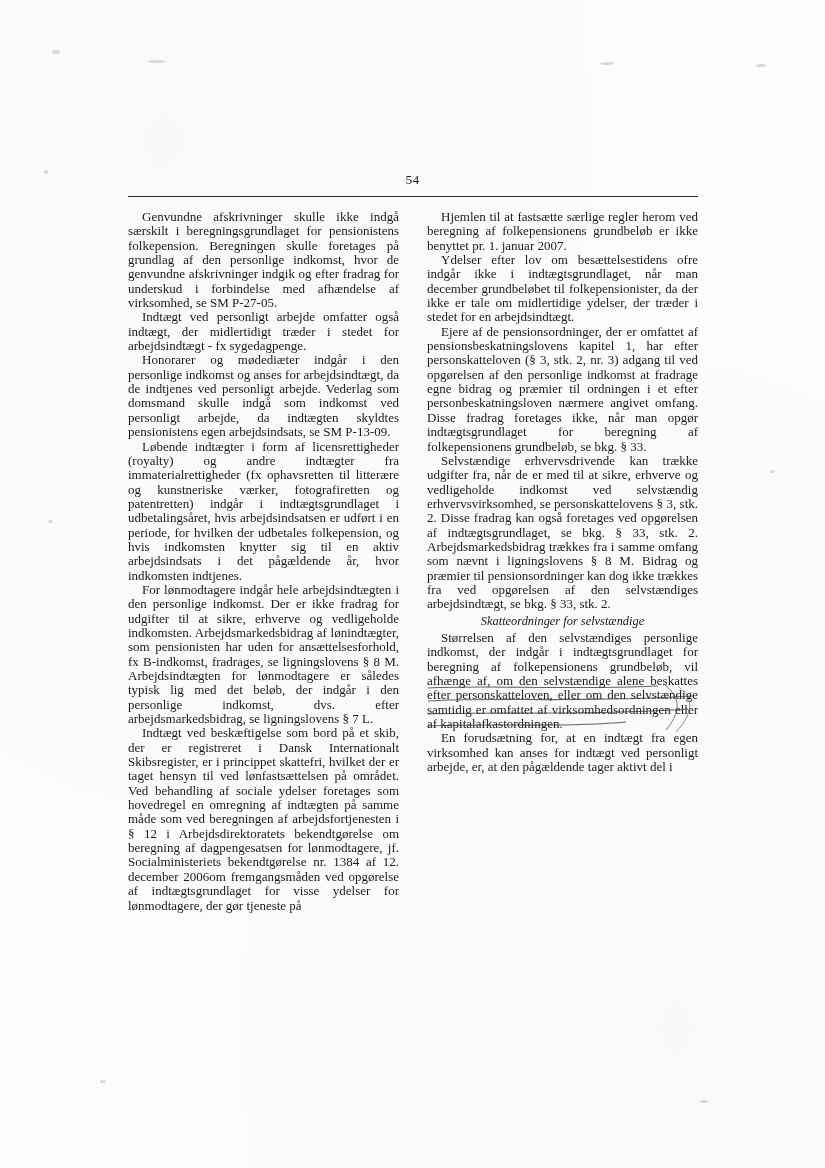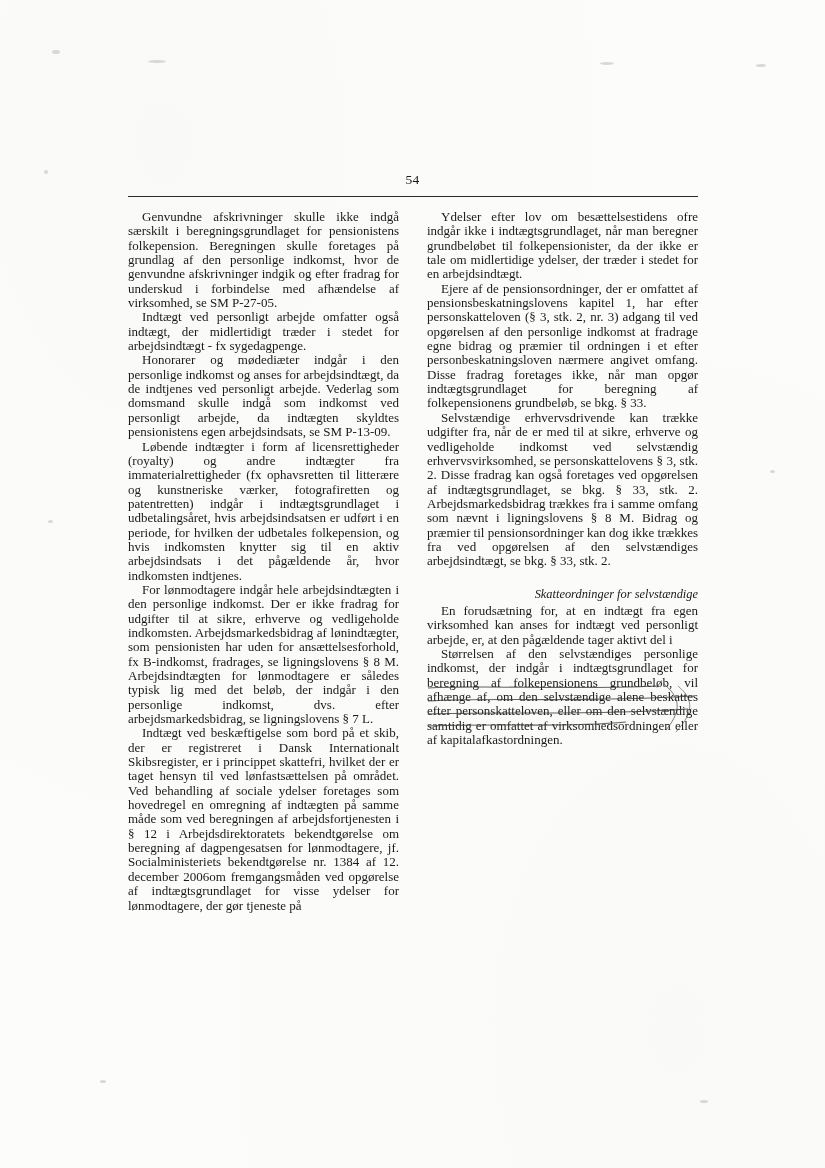--- a/index.html
+++ b/index.html
@@ -63,24 +63,24 @@
     margin: 0;
     font-size: 13px;
     line-height: 14.35px;
     text-align: justify;
     text-justify: inter-word;
     hyphens: manual;
   }
   p.ind { text-indent: 14px; }
   p.noind { text-indent: 0; }
   .section-head {
-    margin: 18px 0 3px 0;
+    margin: 2px 0 3px 0;
     font-size: 12.4px;
     font-style: italic;
-    text-align: right;
+    text-align: center;
     line-height: 14.35px;
   }
   .num { font-weight: bold; }
   .marked-overlay {
     position: absolute;
     left: 126px;
     top: 684px;
     width: 288px;
     height: 50px;
     pointer-events: none;
@@ -106,29 +106,30 @@
     <div class="col">
       <p class="ind">Genvundne afskrivninger skulle ikke indgå særskilt i beregningsgrundlaget for pensionistens folkepension. Beregningen skulle foretages på grundlag af den personlige indkomst, hvor de genvundne afskrivninger indgik og efter fradrag for underskud i forbindelse med afhændelse af virksomhed, se SM P-27-05.</p>
       <p class="ind">Indtægt ved personligt arbejde omfatter også indtægt, der midlertidigt træder i stedet for arbejdsindtægt - fx sygedagpenge.</p>
       <p class="ind">Honorarer og mødediæter indgår i den personlige indkomst og anses for arbejdsindtægt, da de indtjenes ved personligt arbejde. Vederlag som domsmand skulle indgå som indkomst ved personligt arbejde, da indtægten skyldtes pensionistens egen arbejdsindsats, se SM P-13-09.</p>
       <p class="ind">Løbende indtægter i form af licensrettigheder (royalty) og andre indtægter fra immaterialrettigheder (fx ophavsretten til litterære og kunstneriske værker, fotografiretten og patentretten) indgår i indtægtsgrundlaget i udbetalingsåret, hvis arbejdsindsatsen er udført i en periode, for hvilken der udbetales folkepension, og hvis indkomsten knytter sig til en aktiv arbejdsindsats i det pågældende år, hvor indkomsten indtjenes.</p>
       <p class="ind">For lønmodtagere indgår hele arbejdsindtægten i den personlige indkomst. Der er ikke fradrag for udgifter til at sikre, erhverve og vedligeholde indkomsten. Arbejdsmarkedsbidrag af lønindtægter, som pensionisten har uden for ansættelsesforhold, fx B-indkomst, fradrages, se ligningslovens § 8 M. Arbejdsindtægten for lønmodtagere er således typisk lig med det beløb, der indgår i den personlige indkomst, dvs. efter arbejdsmarkedsbidrag, se ligningslovens § 7 L.</p>
       <p class="ind">Indtægt ved beskæftigelse som bord på et skib, der er registreret i Dansk Internationalt Skibsregister, er i princippet skattefri, hvilket der er taget hensyn til ved lønfastsættelsen på området. Ved behandling af sociale ydelser foretages som hovedregel en omregning af indtægten på samme måde som ved beregningen af arbejdsfortjenesten i § 12 i Arbejdsdirektoratets bekendtgørelse om beregning af dagpengesatsen for lønmodtagere, jf. Socialministeriets bekendtgørelse nr. 1384 af 12. december 2006om fremgangsmåden ved opgørelse af indtægtsgrundlaget for visse ydelser for lønmodtagere, der gør tjeneste på</p>
     </div>
 
     <div class="col">
-      <p class="ind">Ydelser efter lov om besættelsestidens ofre indgår ikke i indtægtsgrundlaget, når man beregner grundbeløbet til folkepensionister, da der ikke er tale om midlertidige ydelser, der træder i stedet for en arbejdsindtægt.</p>
+      <p class="ind">Hjemlen til at fastsætte særlige regler herom ved beregning af folkepensionens grundbeløb er ikke benyttet pr. 1. januar 2007.</p>
+      <p class="ind">Ydelser efter lov om besættelsestidens ofre indgår ikke i indtægtsgrundlaget, når man december grundbeløbet til folkepensionister, da der ikke er tale om midlertidige ydelser, der træder i stedet for en arbejdsindtægt.</p>
       <p class="ind">Ejere af de pensionsordninger, der er omfattet af pensionsbeskatningslovens kapitel 1, har efter personskatteloven (§ 3, stk. 2, nr. 3) adgang til ved opgørelsen af den personlige indkomst at fradrage egne bidrag og præmier til ordningen i et efter personbeskatningsloven nærmere angivet omfang. Disse fradrag foretages ikke, når man opgør indtægtsgrundlaget for beregning af folkepensionens grundbeløb, se bkg. § 33.</p>
       <p class="ind">Selvstændige erhvervsdrivende kan trække udgifter fra, når de er med til at sikre, erhverve og vedligeholde indkomst ved selvstændig erhvervsvirksomhed, se personskattelovens § 3, stk. 2. Disse fradrag kan også foretages ved opgørelsen af indtægtsgrundlaget, se bkg. § 33, stk. 2. Arbejdsmarkedsbidrag trækkes fra i samme omfang som nævnt i ligningslovens § 8 M. Bidrag og præmier til pensionsordninger kan dog ikke trækkes fra ved opgørelsen af den selvstændiges arbejdsindtægt, se bkg. § 33, stk. 2.</p>
 
       <div class="section-head">Skatteordninger for selvstændige</div>
 
 
+      <p class="ind">Størrelsen af den selvstændiges personlige indkomst, der indgår i indtægtsgrundlaget for beregning af folkepensionens grundbeløb, vil afhænge af, om den selvstændige alene beskattes efter personskatteloven, eller om den selvstændige samtidig er omfattet af virksomhedsordningen eller af kapitalafkastordningen.</p>
       <p class="ind">En forudsætning for, at en indtægt fra egen virksomhed kan anses for indtægt ved personligt arbejde, er, at den pågældende tager aktivt del i</p>
-      <p class="ind">Størrelsen af den selvstændiges personlige indkomst, der indgår i indtægtsgrundlaget for beregning af folkepensionens grundbeløb, vil afhænge af, om den selvstændige alene beskattes efter personskatteloven, eller om den selvstændige samtidig er omfattet af virksomhedsordningen eller af kapitalafkastordningen.</p>
     </div>
 
   </div>
 
   <svg class="marked-overlay" viewBox="0 0 290 52" xmlns="http://www.w3.org/2000/svg" style="left:426px; top:682px; width:290px; height:52px;">
     <path d="M2,6 C60,3 140,8 232,4" stroke="#3b3b3b" stroke-width="1.1" fill="none" opacity="0.8"></path>
     <path d="M2,19 C70,15 150,21 268,14" stroke="#3b3b3b" stroke-width="1.1" fill="none" opacity="0.8"></path>
     <path d="M2,32 C80,29 160,34 262,27" stroke="#3b3b3b" stroke-width="1.1" fill="none" opacity="0.8"></path>
     <path d="M2,44 C70,41 140,46 200,40" stroke="#3b3b3b" stroke-width="1.1" fill="none" opacity="0.8"></path>
     <path d="M238,2 C252,14 258,26 240,48" stroke="#4a4a4a" stroke-width="1" fill="none" opacity="0.7"></path>

